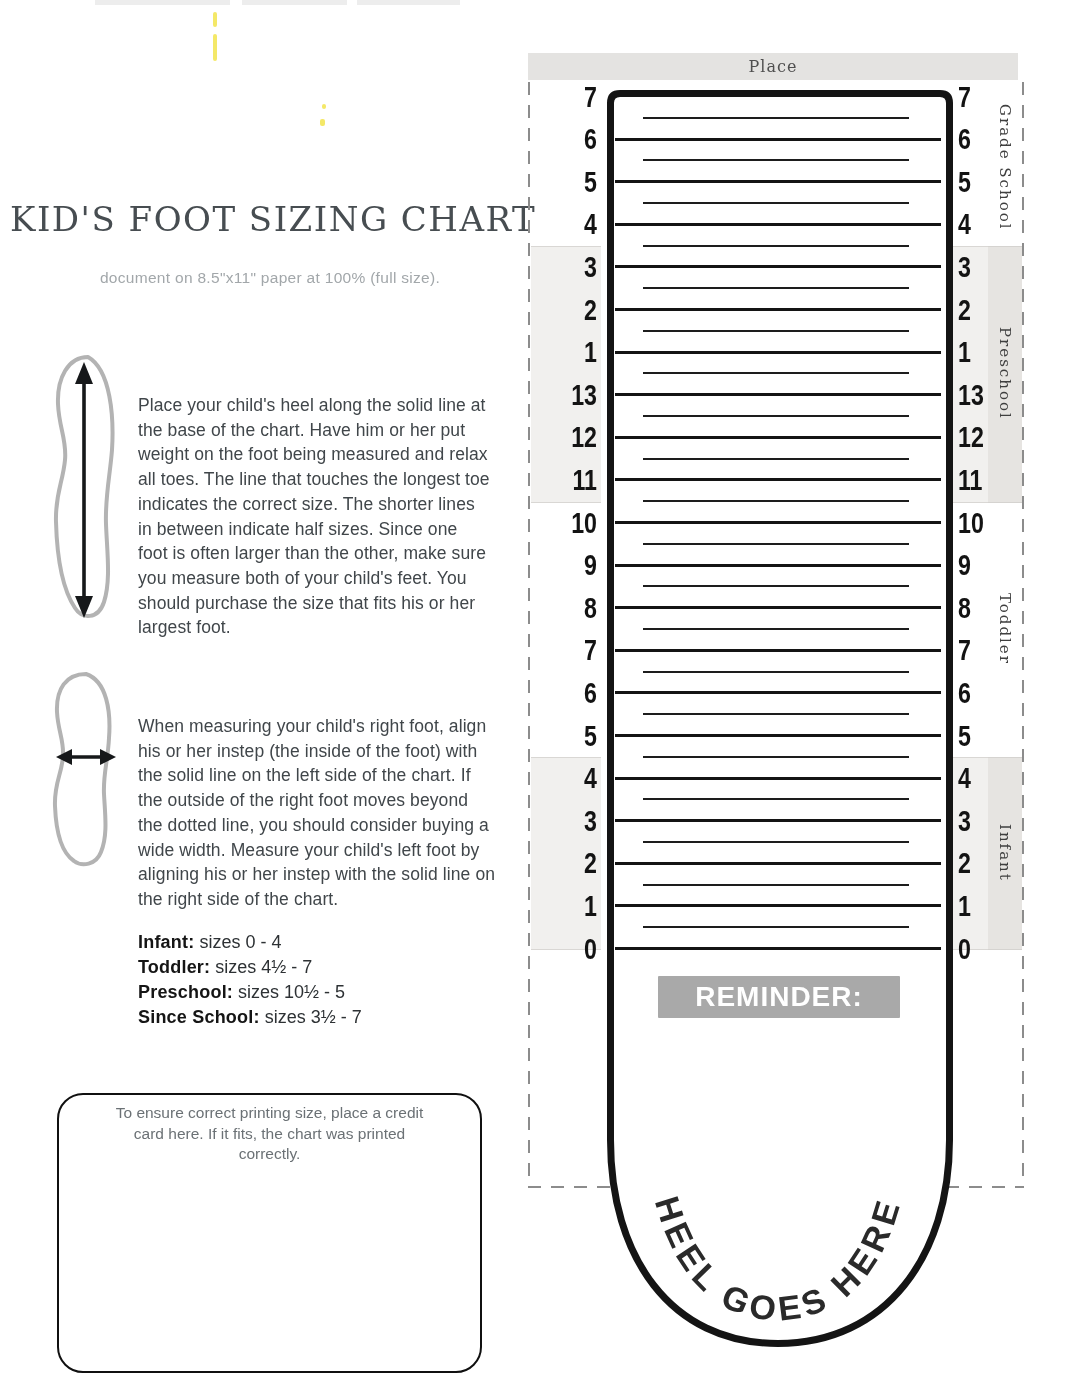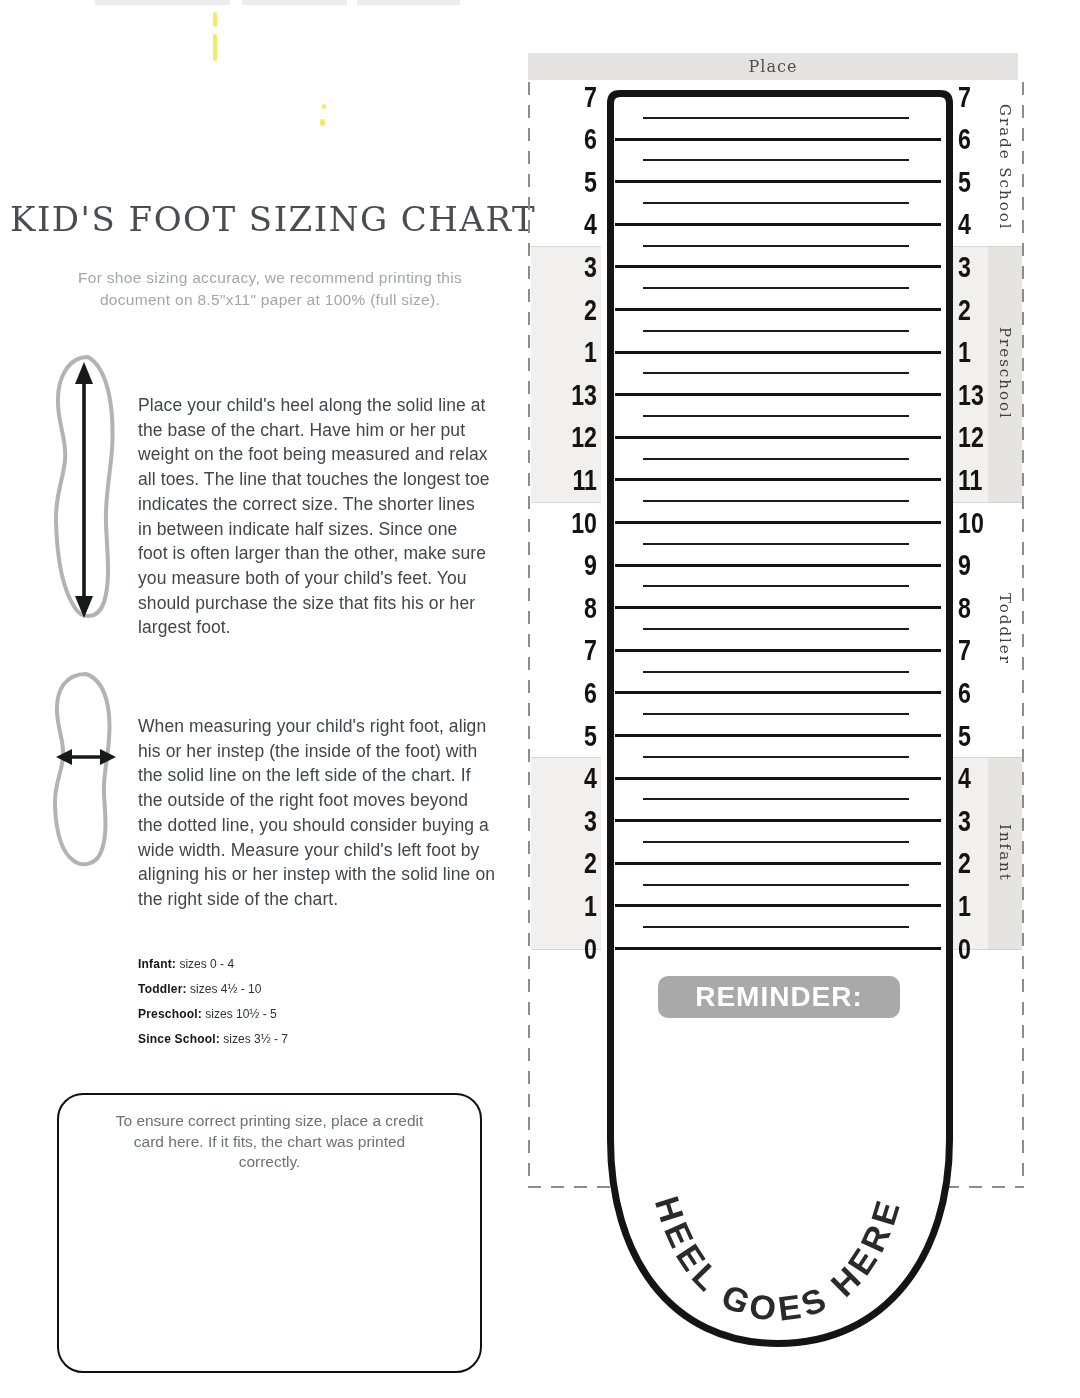--- a/index.html
+++ b/index.html
@@ -19,28 +19,28 @@
 
   .sec-heading{position:absolute;font-family:"DejaVu Serif","Liberation Serif",serif;
      font-size:28px;color:#181c1f;letter-spacing:.5px;white-space:nowrap;}
   .sec-body{position:absolute;font-size:17.5px;line-height:24.7px;color:#40464a;letter-spacing:.1px;}
 
   .foot-icon{position:absolute;}
   .foot-icon path.sole{fill:none;stroke:#b3b3b3;stroke-width:4;stroke-linejoin:round;}
   .foot-icon .arrow{stroke:#16181a;stroke-width:3.6;}
   .foot-icon .head{fill:#16181a;}
 
-  .ranges{position:absolute;left:138px;top:952px;font-size:12px;line-height:25px;color:#2d3134;}
+  .ranges{position:absolute;left:138px;top:930px;font-size:18px;line-height:25px;color:#2d3134;}
   .ranges b{color:#151515;letter-spacing:.2px;}
 
   .acc-box{position:absolute;left:57px;top:1093px;width:421px;height:276px;
      border:2.5px solid #101010;border-radius:26px;background:#fff;}
   .acc-head{margin:90px auto 10px auto;text-align:center;
      font-family:"DejaVu Serif","Liberation Serif",serif;font-size:21px;color:#33383b;letter-spacing:2px;}
-  .acc-body{width:312px;margin:16px auto;text-align:center;font-size:15.5px;line-height:20.5px;color:#6b7175;}
+  .acc-body{width:312px;margin:8px auto;text-align:center;font-size:15.5px;line-height:20.5px;color:#6b7175;}
 
   
   .wide-bar{position:absolute;left:528px;top:53px;width:490px;height:27px;background:#e4e3e1;
      display:flex;align-items:center;justify-content:center;
      font-family:"DejaVu Serif","Liberation Serif",serif;font-size:16px;color:#4f4f4f;letter-spacing:1px;}
   .dashv{position:absolute;width:2px;
      background:repeating-linear-gradient(180deg,#8c8c8c 0 13px,transparent 13px 23px);}
   .dashh{position:absolute;height:2px;
      background:repeating-linear-gradient(90deg,#8c8c8c 0 13px,transparent 13px 23px);}
 
@@ -55,41 +55,40 @@
      font-family:"Liberation Sans",sans-serif;font-weight:bold;font-size:29px;color:#131313;}
   .num-l{left:531px;width:66px;text-align:right;transform:scaleX(.8);transform-origin:100% 50%;}
   .num-r{left:958px;width:66px;text-align:left;transform:scaleX(.8);transform-origin:0 50%;}
 
   .line-full{position:absolute;left:615px;width:326px;height:3px;background:#141414;z-index:4;}
   .line-half{position:absolute;left:643px;width:266px;height:2px;background:#1d1d1d;z-index:4;}
 
   .chart-svg{position:absolute;left:0;top:0;z-index:5;pointer-events:none;}
 
   .reminder-badge{position:absolute;left:658px;top:976px;width:242px;height:42px;background:#a9a9a9;
-     border-radius:10px;z-index:6;display:flex;align-items:center;justify-content:center;
+     border-radius:1px;z-index:6;display:flex;align-items:center;justify-content:center;
      font-weight:bold;font-size:28px;color:#ffffff;letter-spacing:1px;}
   .reminder-text{position:absolute;left:638px;top:1031px;width:284px;text-align:center;z-index:6;
      font-weight:bold;font-size:24px;line-height:24.5px;color:#5a6064;letter-spacing:.2px;}
 </style>
 </head>
 <body>
 
 <div class="page">
 
   <div class="smudge" style="left:95px;top:0;width:135px;height:5px;"></div>
   <div class="smudge" style="left:242px;top:0;width:105px;height:5px;"></div>
   <div class="smudge" style="left:357px;top:0;width:103px;height:5px;"></div>
   <div class="ymark" style="left:213px;top:12px;width:4px;height:15px;"></div>
   <div class="ymark" style="left:213px;top:34px;width:4px;height:27px;"></div>
   <div class="ymark" style="left:322px;top:104px;width:4px;height:5px;"></div>
   <div class="ymark" style="left:320px;top:119px;width:5px;height:7px;"></div>
 
   <div class="doc-title">KID'S FOOT SIZING CHART</div>
   <div class="doc-subtitle">
-    <div>For shoe sizing accuracy, we recommend printing this</div>
     <div>document on 8.5"x11" paper at 100% (full size).</div>
   </div>
 
   <svg class="foot-icon" style="left:50px;top:352px;" width="68" height="276" viewBox="0 0 68 276">
     <path class="sole" d="M38 5 C 18 5, 7 26, 8 52 C 9 76, 17 88, 15 108 C 13 130, 5 142, 6 170 C 7 206, 13 238, 25 256 C 32 267, 48 268, 54 250 C 61 228, 57 200, 56 172 C 55 144, 60 124, 62 98 C 64 66, 61 18, 38 5 Z"></path>
     <line class="arrow" x1="34" y1="25" x2="34" y2="251"></line>
     <polygon class="head" points="34,10 25,32 43,32"></polygon>
     <polygon class="head" points="34,266 25,244 43,244"></polygon>
   </svg>
 
@@ -99,21 +98,21 @@
     <path class="sole" d="M40 4 C 20 4, 10 19, 11 42 C 12 61, 18 70, 17 86 C 16 104, 8 113, 9 136 C 10 162, 16 183, 28 191 C 36 197, 50 195, 55 182 C 62 165, 59 144, 58 124 C 57 104, 62 90, 63 68 C 65 42, 61 11, 40 4 Z"></path>
     <line class="arrow" x1="20" y1="87" x2="62" y2="87"></line>
     <polygon class="head" points="10,87 26,79 26,95"></polygon>
     <polygon class="head" points="70,87 54,79 54,95"></polygon>
   </svg>
 
   <div class="sec-body" style="left:138px;top:714px;width:358px;">When measuring your child's right foot, align his or her instep (the inside of the foot) with the solid line on the left side of the chart. If the outside of the right foot moves beyond the dotted line, you should consider buying a wide width. Measure your child's left foot by aligning his or her instep with the solid line on the right side of the chart.</div>
 
   <div class="ranges" id="ranges-list">
       <div><b>Infant:</b><span> sizes 0 - 4</span></div>
-      <div><b>Toddler:</b><span> sizes 4½ - 10</span></div>
+      <div><b>Toddler:</b><span> sizes 4½ - 7</span></div>
       <div><b>Preschool:</b><span> sizes 10½ - 5</span></div>
       <div><b>Since School:</b><span> sizes 3½ - 7</span></div>
     </div>
 
   <div class="acc-box">
     <div class="acc-body">To ensure correct printing size, place a credit card here. If it fits, the chart was printed correctly.</div>
   </div>
 
   <div class="wide-bar">
     <span>Place</span>

